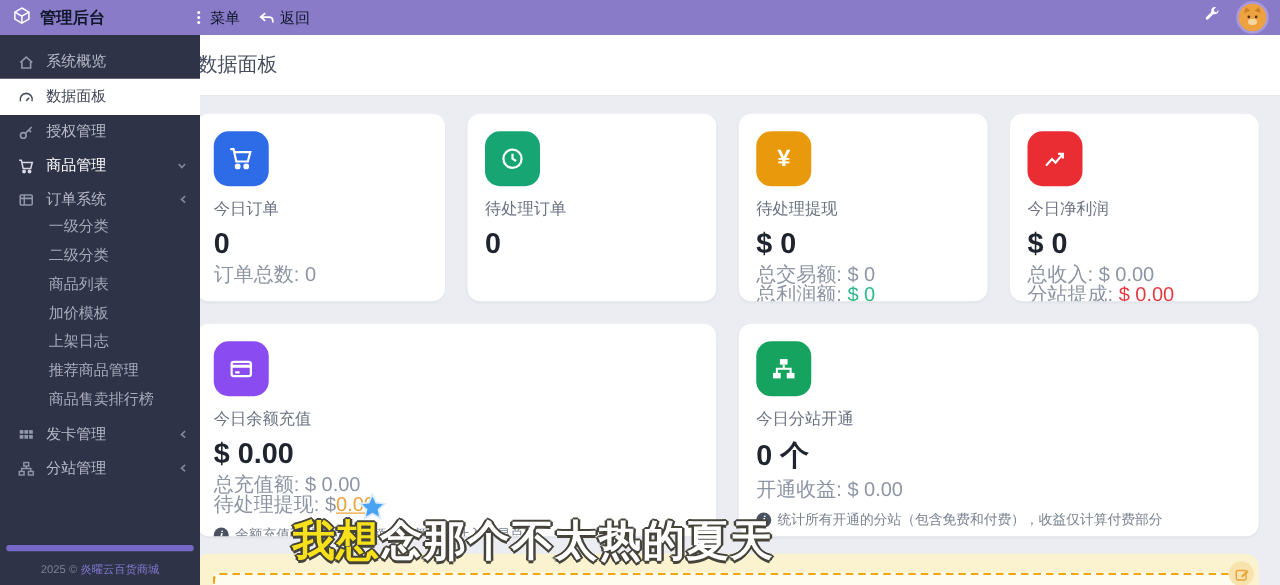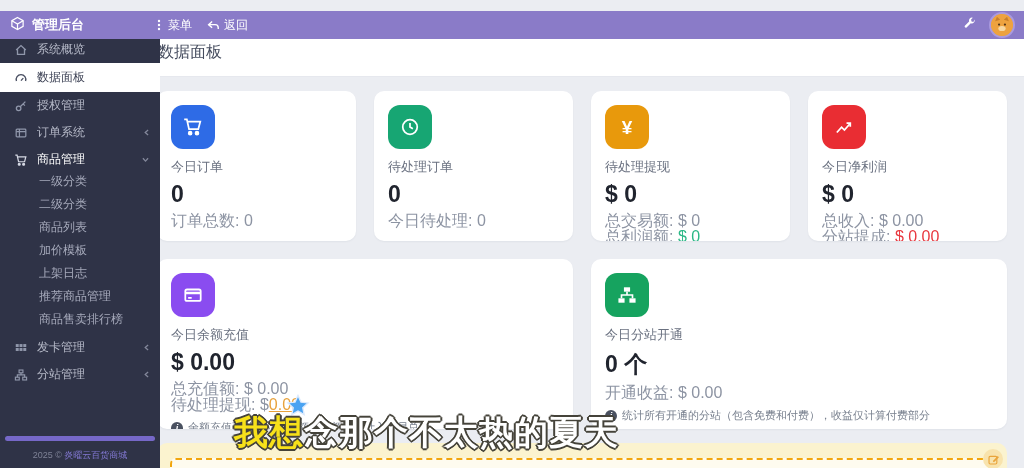--- a/index.html
+++ b/index.html
@@ -1,20 +1,20 @@
 <!DOCTYPE html>
 <html><head>
 <meta charset="utf-8">
 <style>
   html,body{margin:0;padding:0;overflow:hidden;}
   body{width:1024px;height:468px;font-family:"Liberation Sans","DejaVu Sans",sans-serif;}
   .app{position:relative;width:1024px;height:468px;background:#ebedf2;overflow:hidden;}
 
   
-  .topbar{position:absolute;top:11px;left:0;right:0;height:28px;background:#8a7bc8;display:flex;align-items:center;color:#ffffff;z-index:5;}
+  .topbar{position:absolute;top:0;left:0;right:0;height:28px;background:#8a7bc8;display:flex;align-items:center;color:#0f172a;z-index:5;}
   .brand{width:140px;display:flex;align-items:center;gap:7px;padding-left:10px;box-sizing:border-box;font-size:13px;font-weight:600;}
   .top-btn{display:flex;align-items:center;gap:4px;font-size:12px;margin-left:14px;cursor:pointer;}
   .top-btn svg{display:block;}
   .top-right{margin-left:auto;display:flex;align-items:center;gap:13px;padding-right:9px;}
   .avatar{width:22px;height:22px;border-radius:50%;border:2px solid #a99ade;overflow:hidden;background:#eda23f;cursor:pointer;}
   .avatar svg{display:block;width:100%;height:100%;}
 
   
   .sidebar{position:absolute;top:28px;left:0;bottom:0;width:160px;background:#2f3347;display:flex;flex-direction:column;z-index:4;}
   .nav{padding-top:8px;flex:1;}
@@ -141,47 +141,47 @@
         <span class="nicon">
             <svg width="14" height="14" viewBox="0 0 16 16" fill="none" stroke="currentColor" stroke-width="1.5">
               <circle cx="5.3" cy="10.7" r="2.6"></circle>
               <path d="M7.4 8.6 13 3m-2.6 2.6 2 2"></path>
             </svg>
           </span>
         <span>授权管理</span>
       </div>
 
 
+      <div class="nav-item open">
+        <span class="nicon">
+            <svg width="14" height="14" viewBox="0 0 16 16" fill="none" stroke="currentColor" stroke-width="1.4">
+              <path d="M1.5 2.5h2l1.7 7.5h6.9l1.4-5.5H4"></path>
+              <circle cx="6" cy="12.8" r="1.1" fill="currentColor"></circle>
+              <circle cx="11" cy="12.8" r="1.1" fill="currentColor"></circle>
+            </svg>
+          </span>
+        <span>商品管理</span>
+        <span class="arrow">
+            <svg width="11" height="9" viewBox="0 0 14 14" fill="none" stroke="currentColor" stroke-width="2">
+              <path d="M3 5l4 4.5L11 5"></path>
+            </svg>
+          </span>
+      </div>
+
       <div class="nav-item">
         <span class="nicon">
             <svg width="14" height="14" viewBox="0 0 16 16" fill="none" stroke="currentColor" stroke-width="1.4">
               <rect x="2.5" y="3.5" width="11" height="9" rx="1"></rect>
               <path d="M2.5 6.5h11M6.2 3.5v9"></path>
             </svg>
           </span>
         <span>订单系统</span>
         <span class="arrow">
             <svg width="9" height="11" viewBox="0 0 14 14" fill="none" stroke="currentColor" stroke-width="2">
               <path d="M9.5 3 5 7l4.5 4"></path>
-            </svg>
-          </span>
-      </div>
-
-      <div class="nav-item open">
-        <span class="nicon">
-            <svg width="14" height="14" viewBox="0 0 16 16" fill="none" stroke="currentColor" stroke-width="1.4">
-              <path d="M1.5 2.5h2l1.7 7.5h6.9l1.4-5.5H4"></path>
-              <circle cx="6" cy="12.8" r="1.1" fill="currentColor"></circle>
-              <circle cx="11" cy="12.8" r="1.1" fill="currentColor"></circle>
-            </svg>
-          </span>
-        <span>商品管理</span>
-        <span class="arrow">
-            <svg width="11" height="9" viewBox="0 0 14 14" fill="none" stroke="currentColor" stroke-width="2">
-              <path d="M3 5l4 4.5L11 5"></path>
             </svg>
           </span>
       </div>
 
       <div class="sub-item">
           <span>一级分类</span>
         </div>
       <div class="sub-item">
           <span>二级分类</span>
         </div>
@@ -271,21 +271,20 @@
 
       <div class="card">
         <div class="card-icon" style="background-color: rgb(23, 166, 115);">
           <svg width="22" height="22" viewBox="0 0 20 20" fill="none" stroke="#fff" stroke-width="1.6">
               <circle cx="10" cy="10" r="6.6"></circle>
               <path d="M10 6.3V10l2.6 1.6"></path>
             </svg>
         </div>
         <div class="card-title">待处理订单</div>
         <div class="card-value">0</div>
-        <div class="card-line"><span>今日待处理:</span> <span>0</span></div>
       </div>
 
       <div class="card">
         <div class="card-icon" style="background-color: rgb(232, 153, 12);">
           <span class="yen">¥</span>
         </div>
         <div class="card-title">待处理提现</div>
         <div class="card-value">$ 0</div>
         <div class="card-line"><span>总交易额:</span> <span>$ 0</span></div>
         <div class="card-line"><span>总利润额:</span> <span class="v-green">$ 0</span></div>

